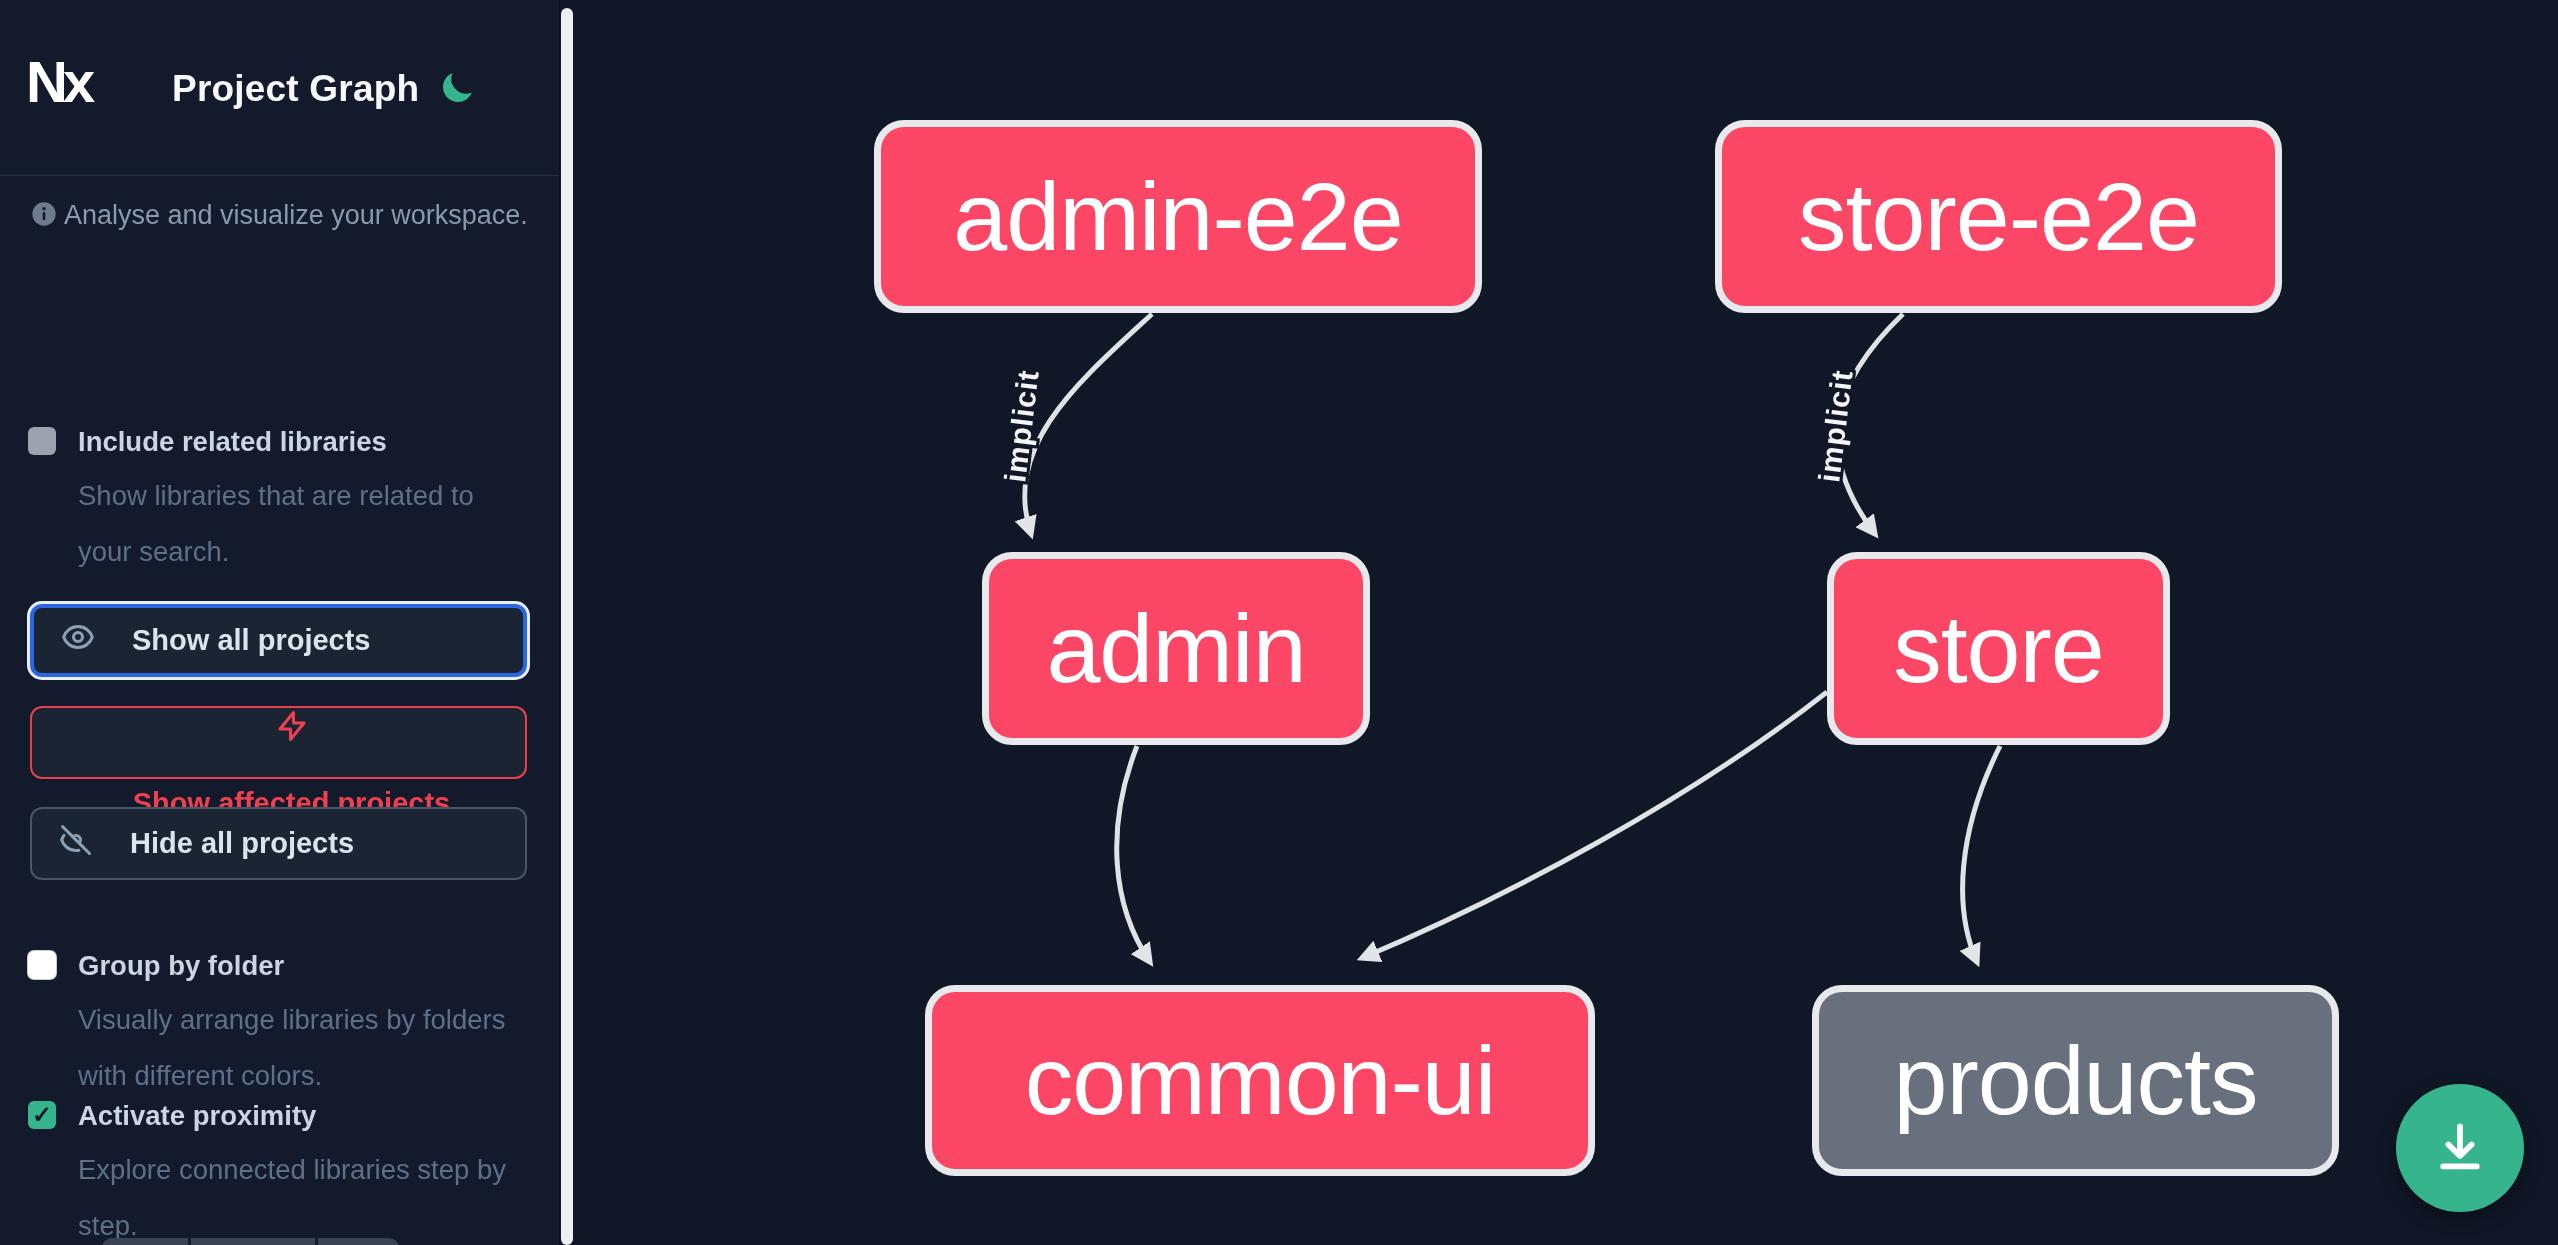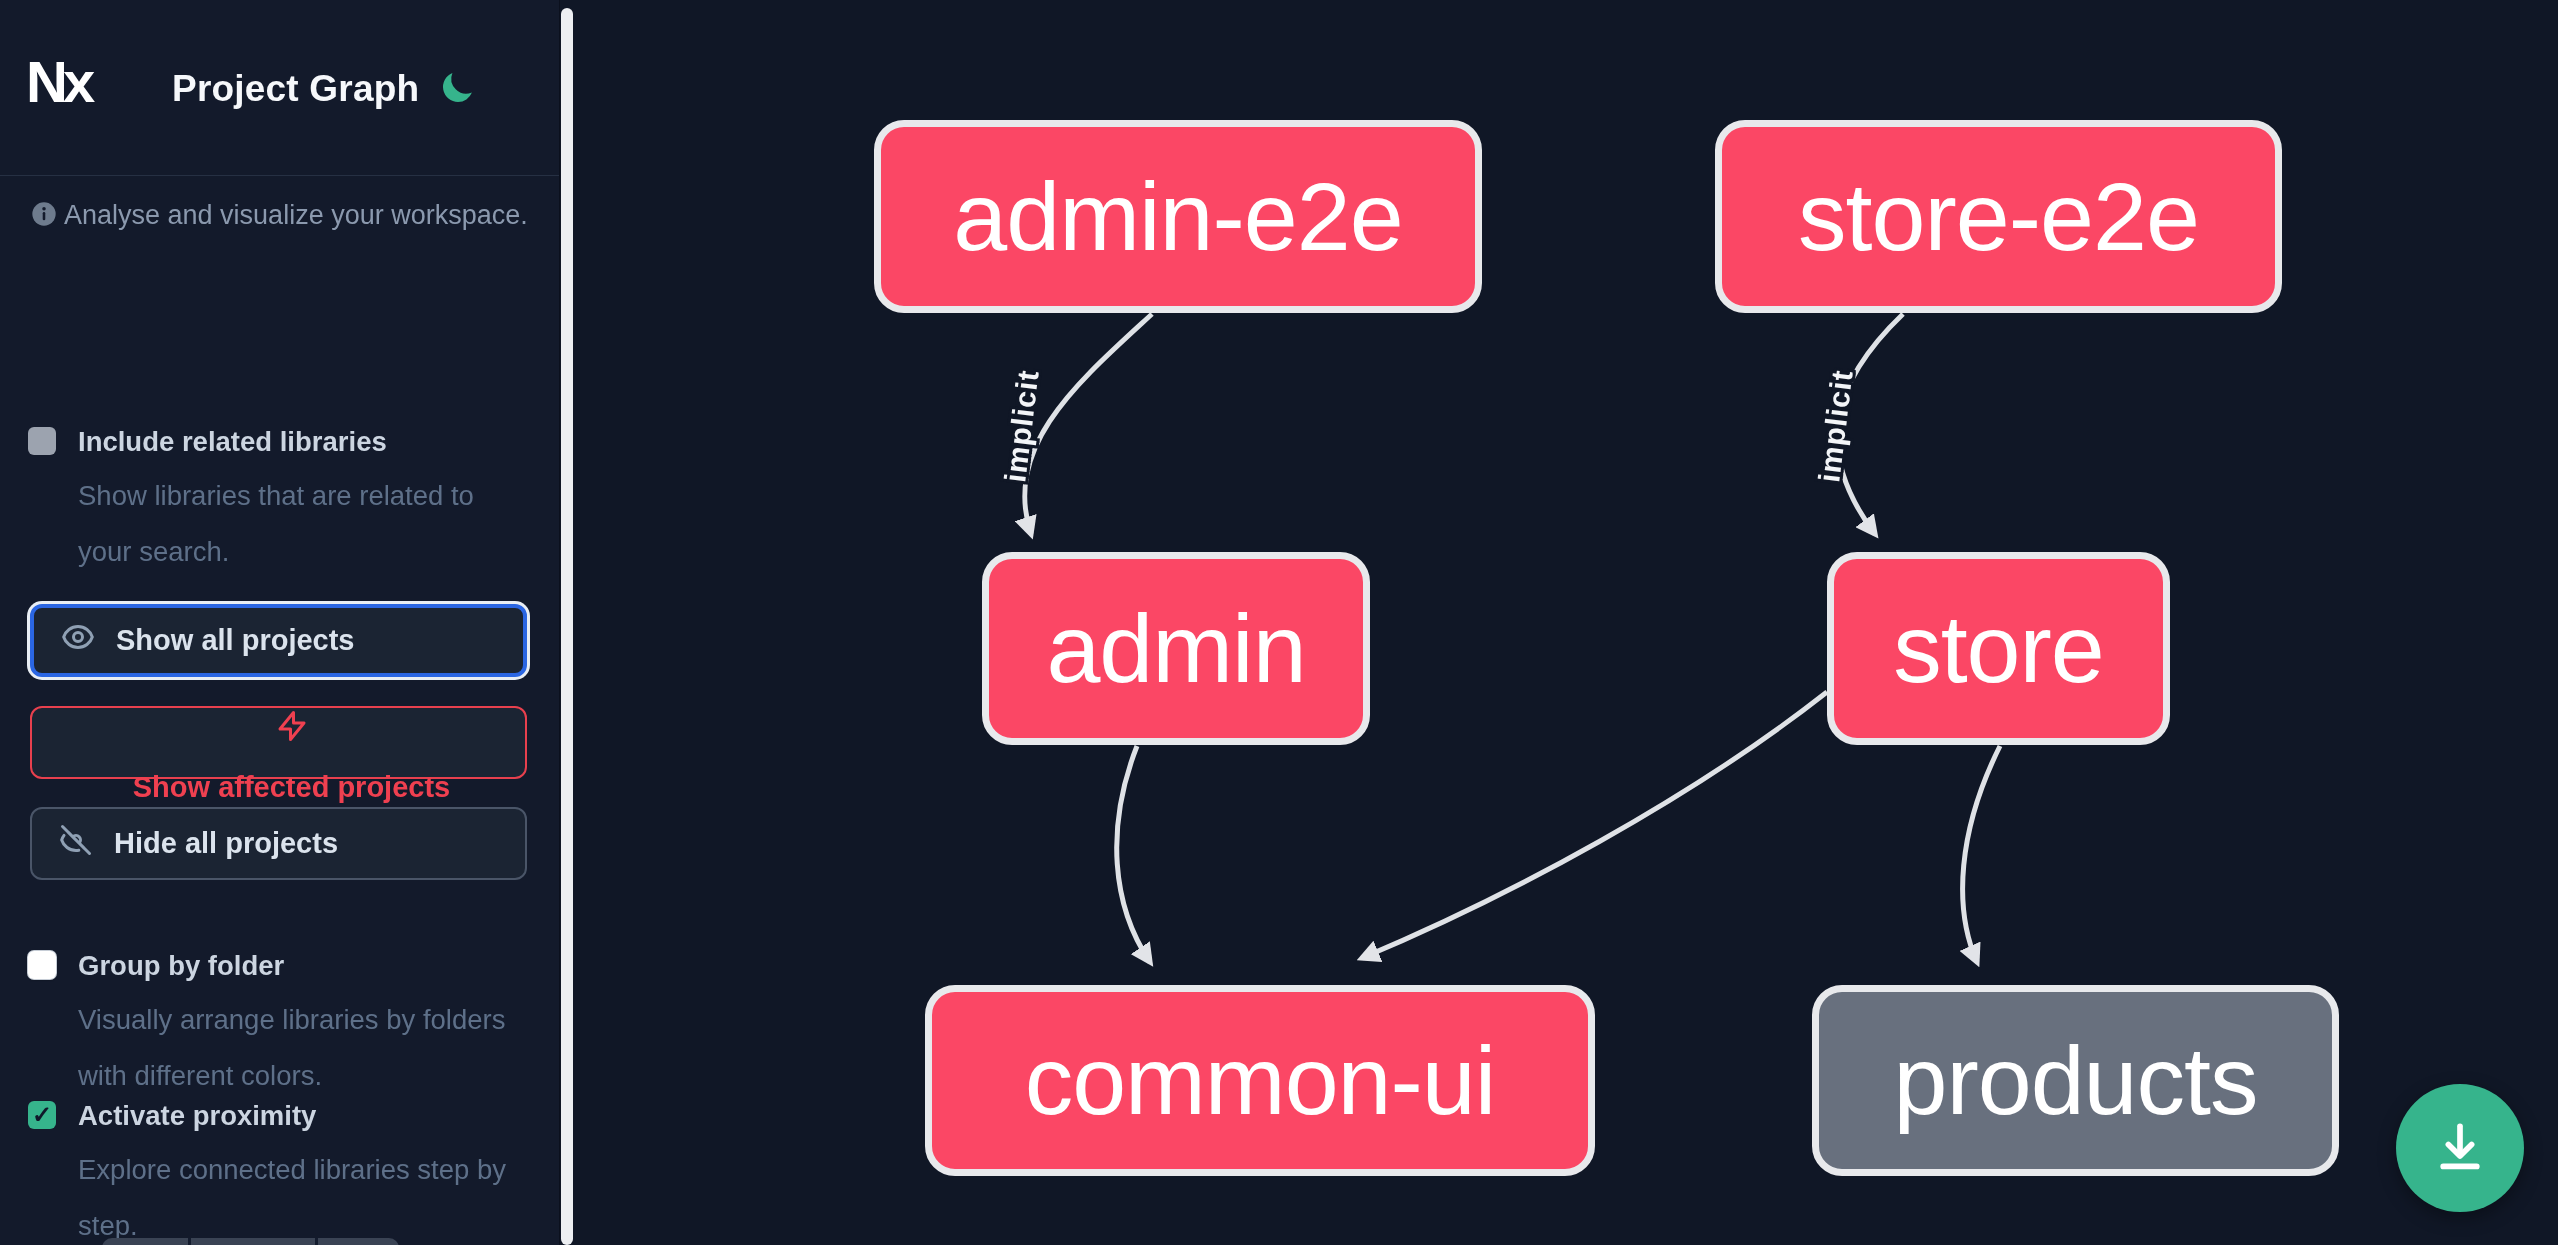--- a/index.html
+++ b/index.html
@@ -57,21 +57,21 @@
   .box-unchecked { background:#ffffff; box-shadow:0 0 0 1px #c6cdd6, 0 1px 2px rgba(0,0,0,.4); }
   .box-checked { background:#36b48c; color:#10182a; font-size:24px; font-weight:900; line-height:1; }
   .opt-label { display:block; margin-left:50px; font-size:27.5px; font-weight:600; color:#ccd5e1; line-height:32px; cursor:pointer; }
   .opt-desc  { margin-left:50px; margin-top:10px; font-size:27.5px; font-weight:400; color:#5e7089; line-height:56px; }
   .opt-1 { top:426px; } .opt-1 .opt-desc { max-width:470px; }
   .opt-2 { top:950px; } .opt-2 .opt-desc { max-width:435px; }
   .opt-3 { top:1100px;} .opt-3 .opt-desc { max-width:462px; }
 
   .sb-btn {
     position:absolute; left:30px; width:497px; height:73px; border-radius:12px;
-    background:#1b2433; display:flex; align-items:center; gap:20px; padding:0 0 0 26px;
+    background:#1b2433; display:flex; align-items:center; gap:36px; padding:0 0 0 26px;
     font-family:"Liberation Sans", sans-serif; font-size:29px; font-weight:600;
     color:#dbe3ed; cursor:pointer; text-align:left;
   }
   .sb-btn svg { width:36px; height:36px; stroke:#8fa0b4; flex:0 0 auto; }
   .btn-show-all { top:604px; border:4px solid #2b66e3; box-shadow:0 0 0 3px #e9eef4; }
   .btn-affected { top:706px; border:2px solid #e8404e; color:#ef4050;flex-direction:column; }
   .btn-affected svg { stroke:#ef4050; }
   .btn-hide { top:807px; border:2px solid #4a5568; }
 
   .degree-sliver {

